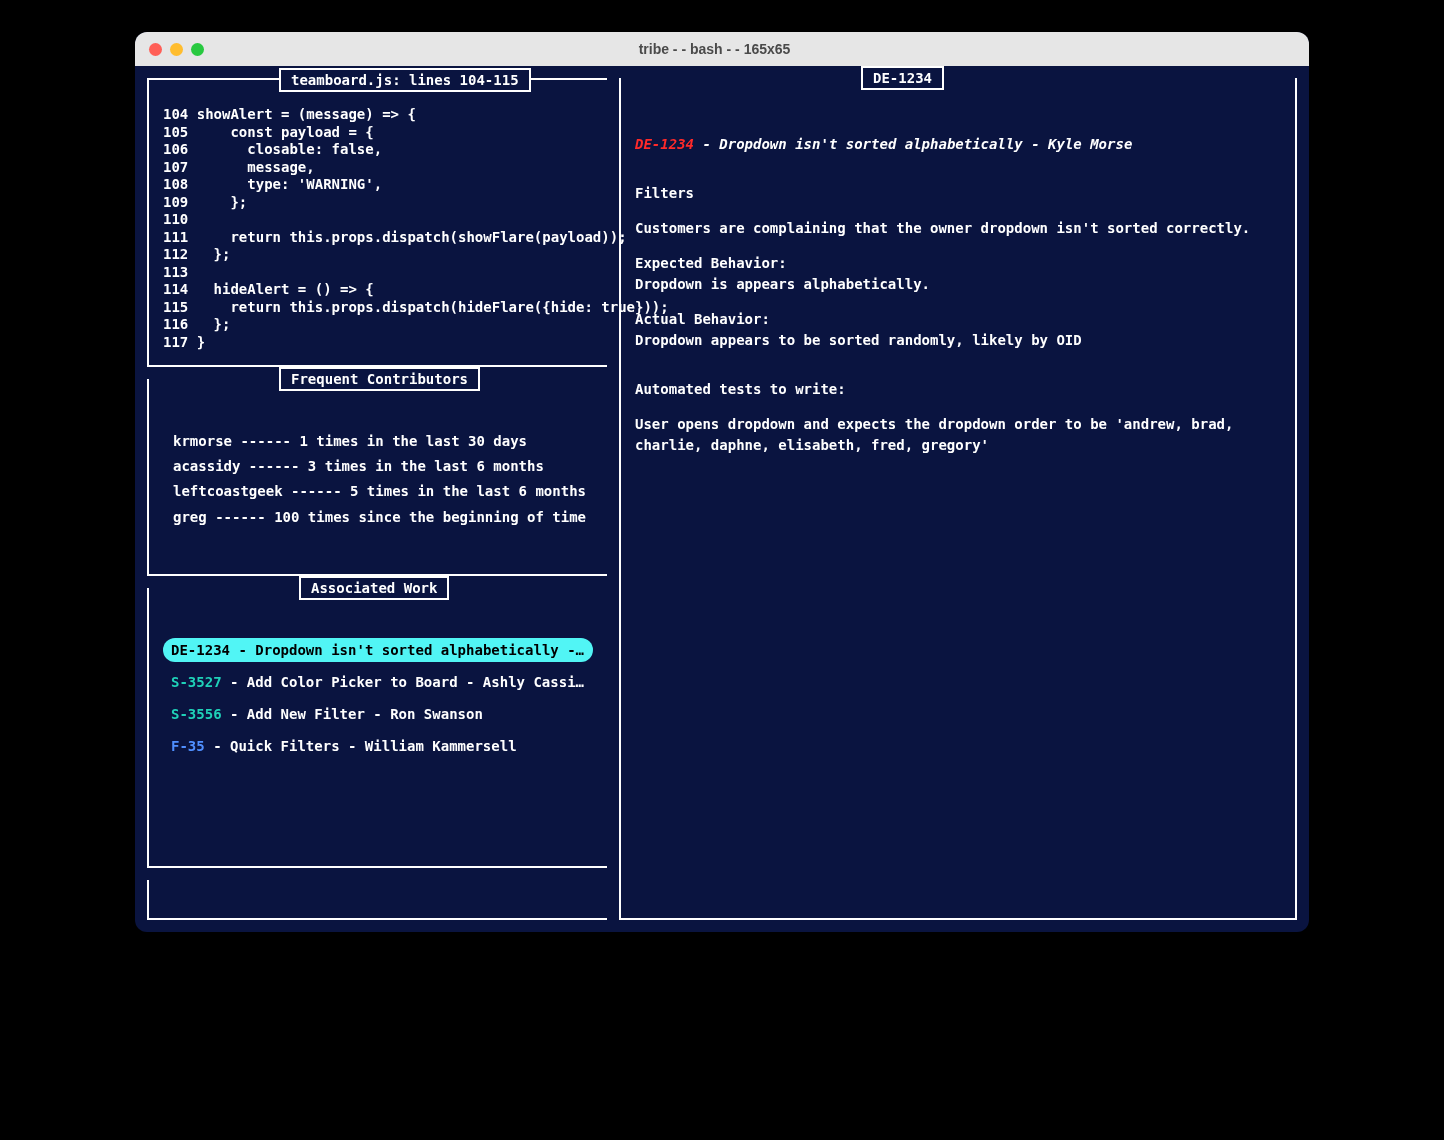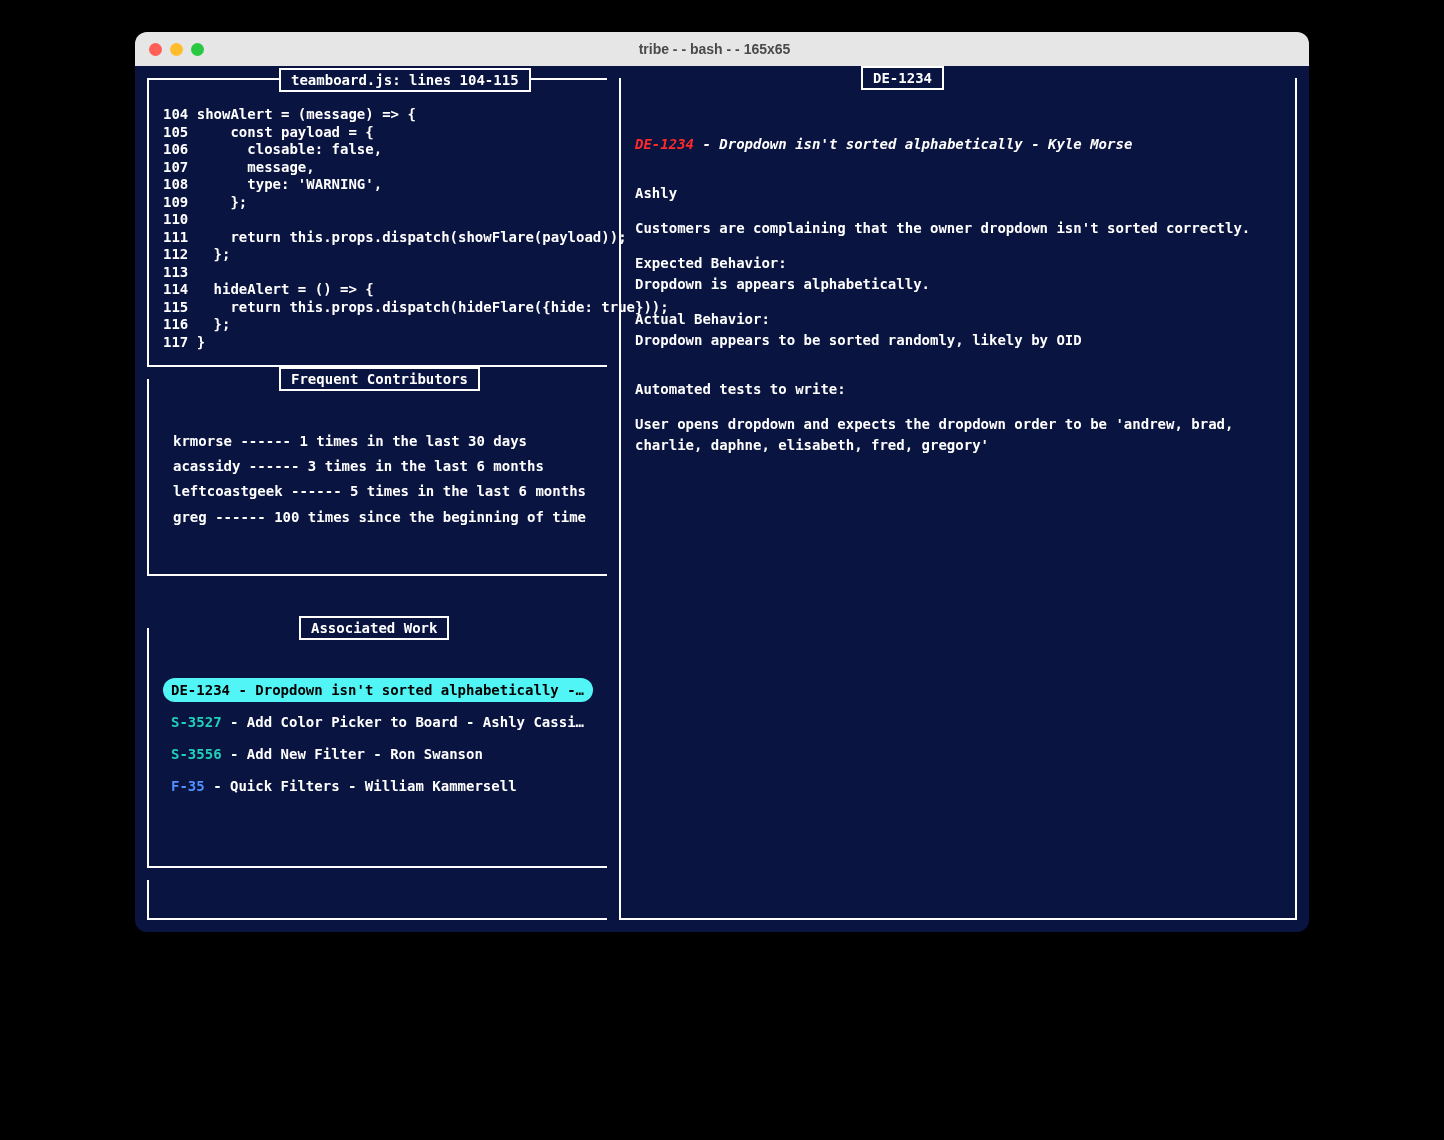--- a/index.html
+++ b/index.html
@@ -102,21 +102,21 @@
     white-space: nowrap;
   }
   .legend.left-legend { left: 130px; }
   .legend.center-legend { left: 50%; transform: translateX(-50%); }
 
   
   .col-left { border-right: none; }
 
   .code-panel { grid-column: 1; grid-row: 1; }
   .contrib-panel { grid-column: 1; grid-row: 2; border-top: none; padding-bottom: 40px;}
-  .work-panel   { grid-column: 1; grid-row: 3; border-top: none; margin-top: 40px; }
+  .work-panel   { grid-column: 1; grid-row: 3; border-top: none; }
   .footer-panel { grid-column: 1; grid-row: 4; border-top: none; height: 40px; padding: 0;}
   .detail-panel { grid-column: 2; grid-row: 1 / span 4; }
 
   .code {
     white-space: pre;
     line-height: 1.25;
   }
   .ln { display: inline-block; width: 3ch; text-align: right; margin-right: 1ch;}
 
   .contrib-list { padding: 24px 4px 4px 10px; line-height: 1.8; }
@@ -185,21 +185,21 @@
       </div>
 
       <div class="panel col-left footer-panel"></div>
 
       <div class="panel detail-panel">
         <div class="legend" style="left:240px;">DE-1234</div>
         <div class="detail-body">
           <div class="detail-heading">
             <span class="tick-red">DE-1234</span><span> - Dropdown isn't sorted alphabetically - Kyle Morse</span>
           </div>
-          <div class="para">Ashly</div>
+          <div class="para">Filters</div>
           <div class="para">Customers are complaining that the owner dropdown isn't sorted correctly.</div>
           <div class="para">
             <div>Expected Behavior:</div>
             <div>Dropdown is appears alphabetically.</div>
           </div>
           <div class="para">
             <div>Actual Behavior:</div>
             <div>Dropdown appears to be sorted randomly, likely by OID</div>
           </div>
           <div class="para" style="margin-top:28px">Automated tests to write:</div>

